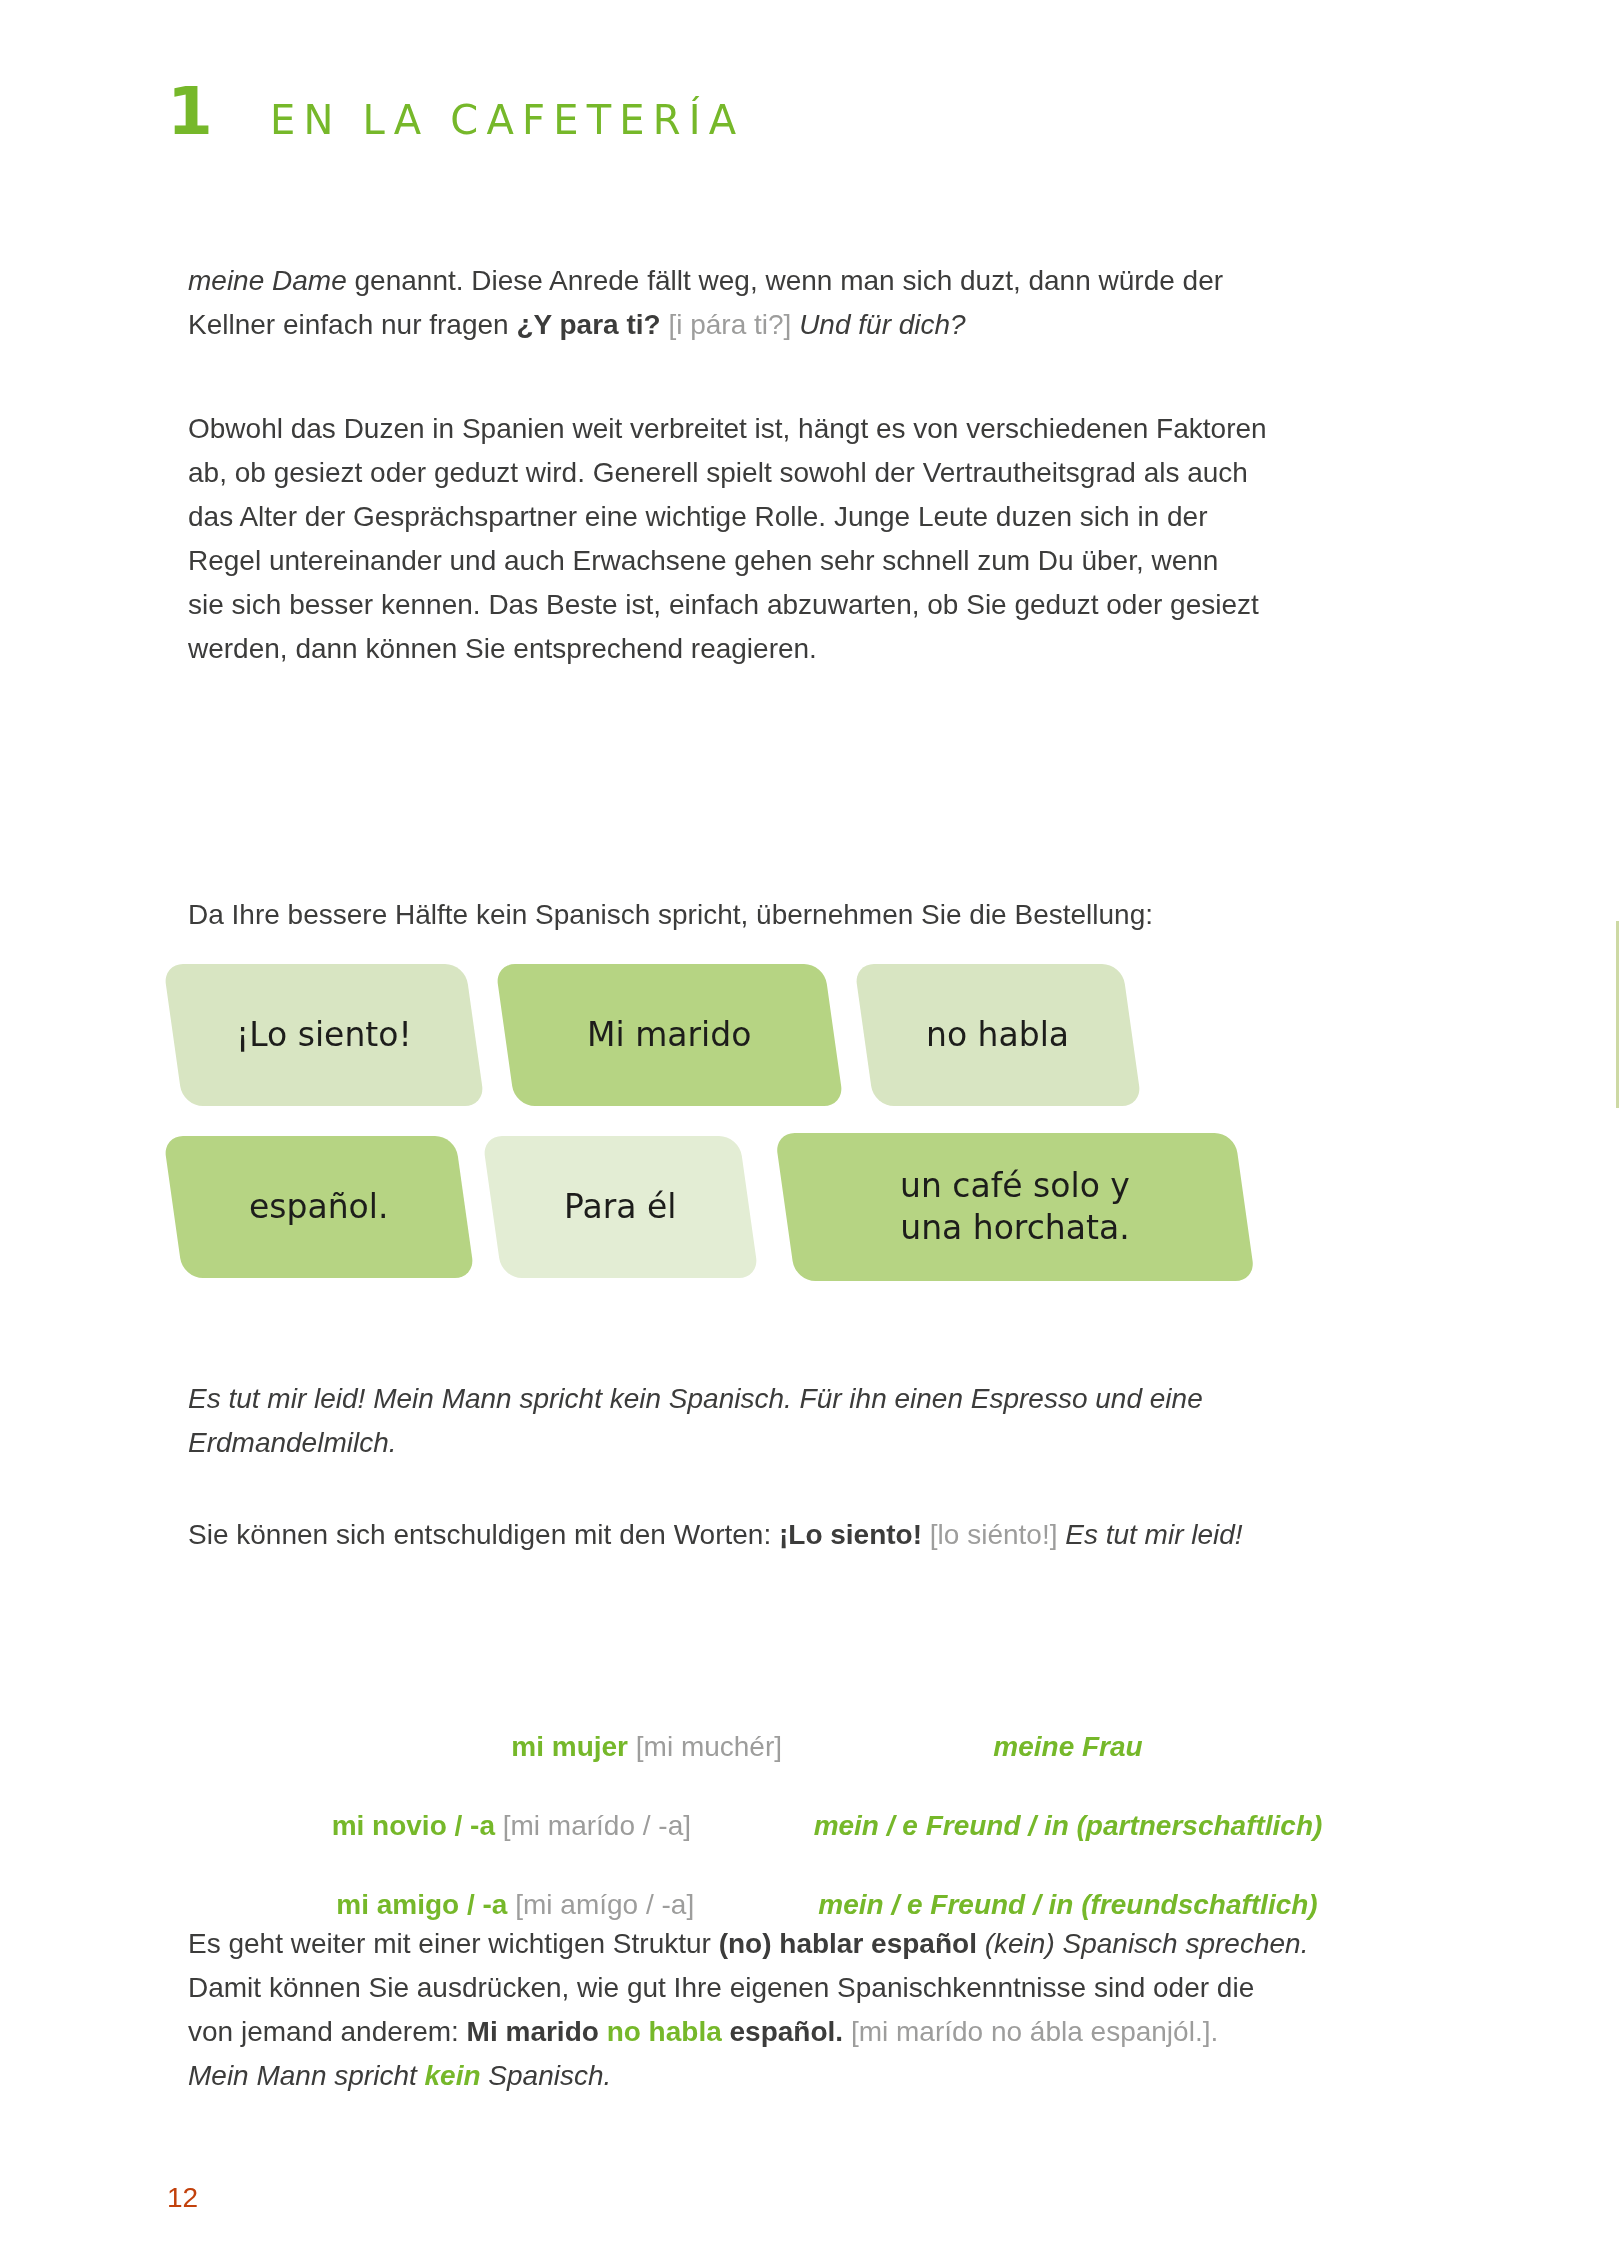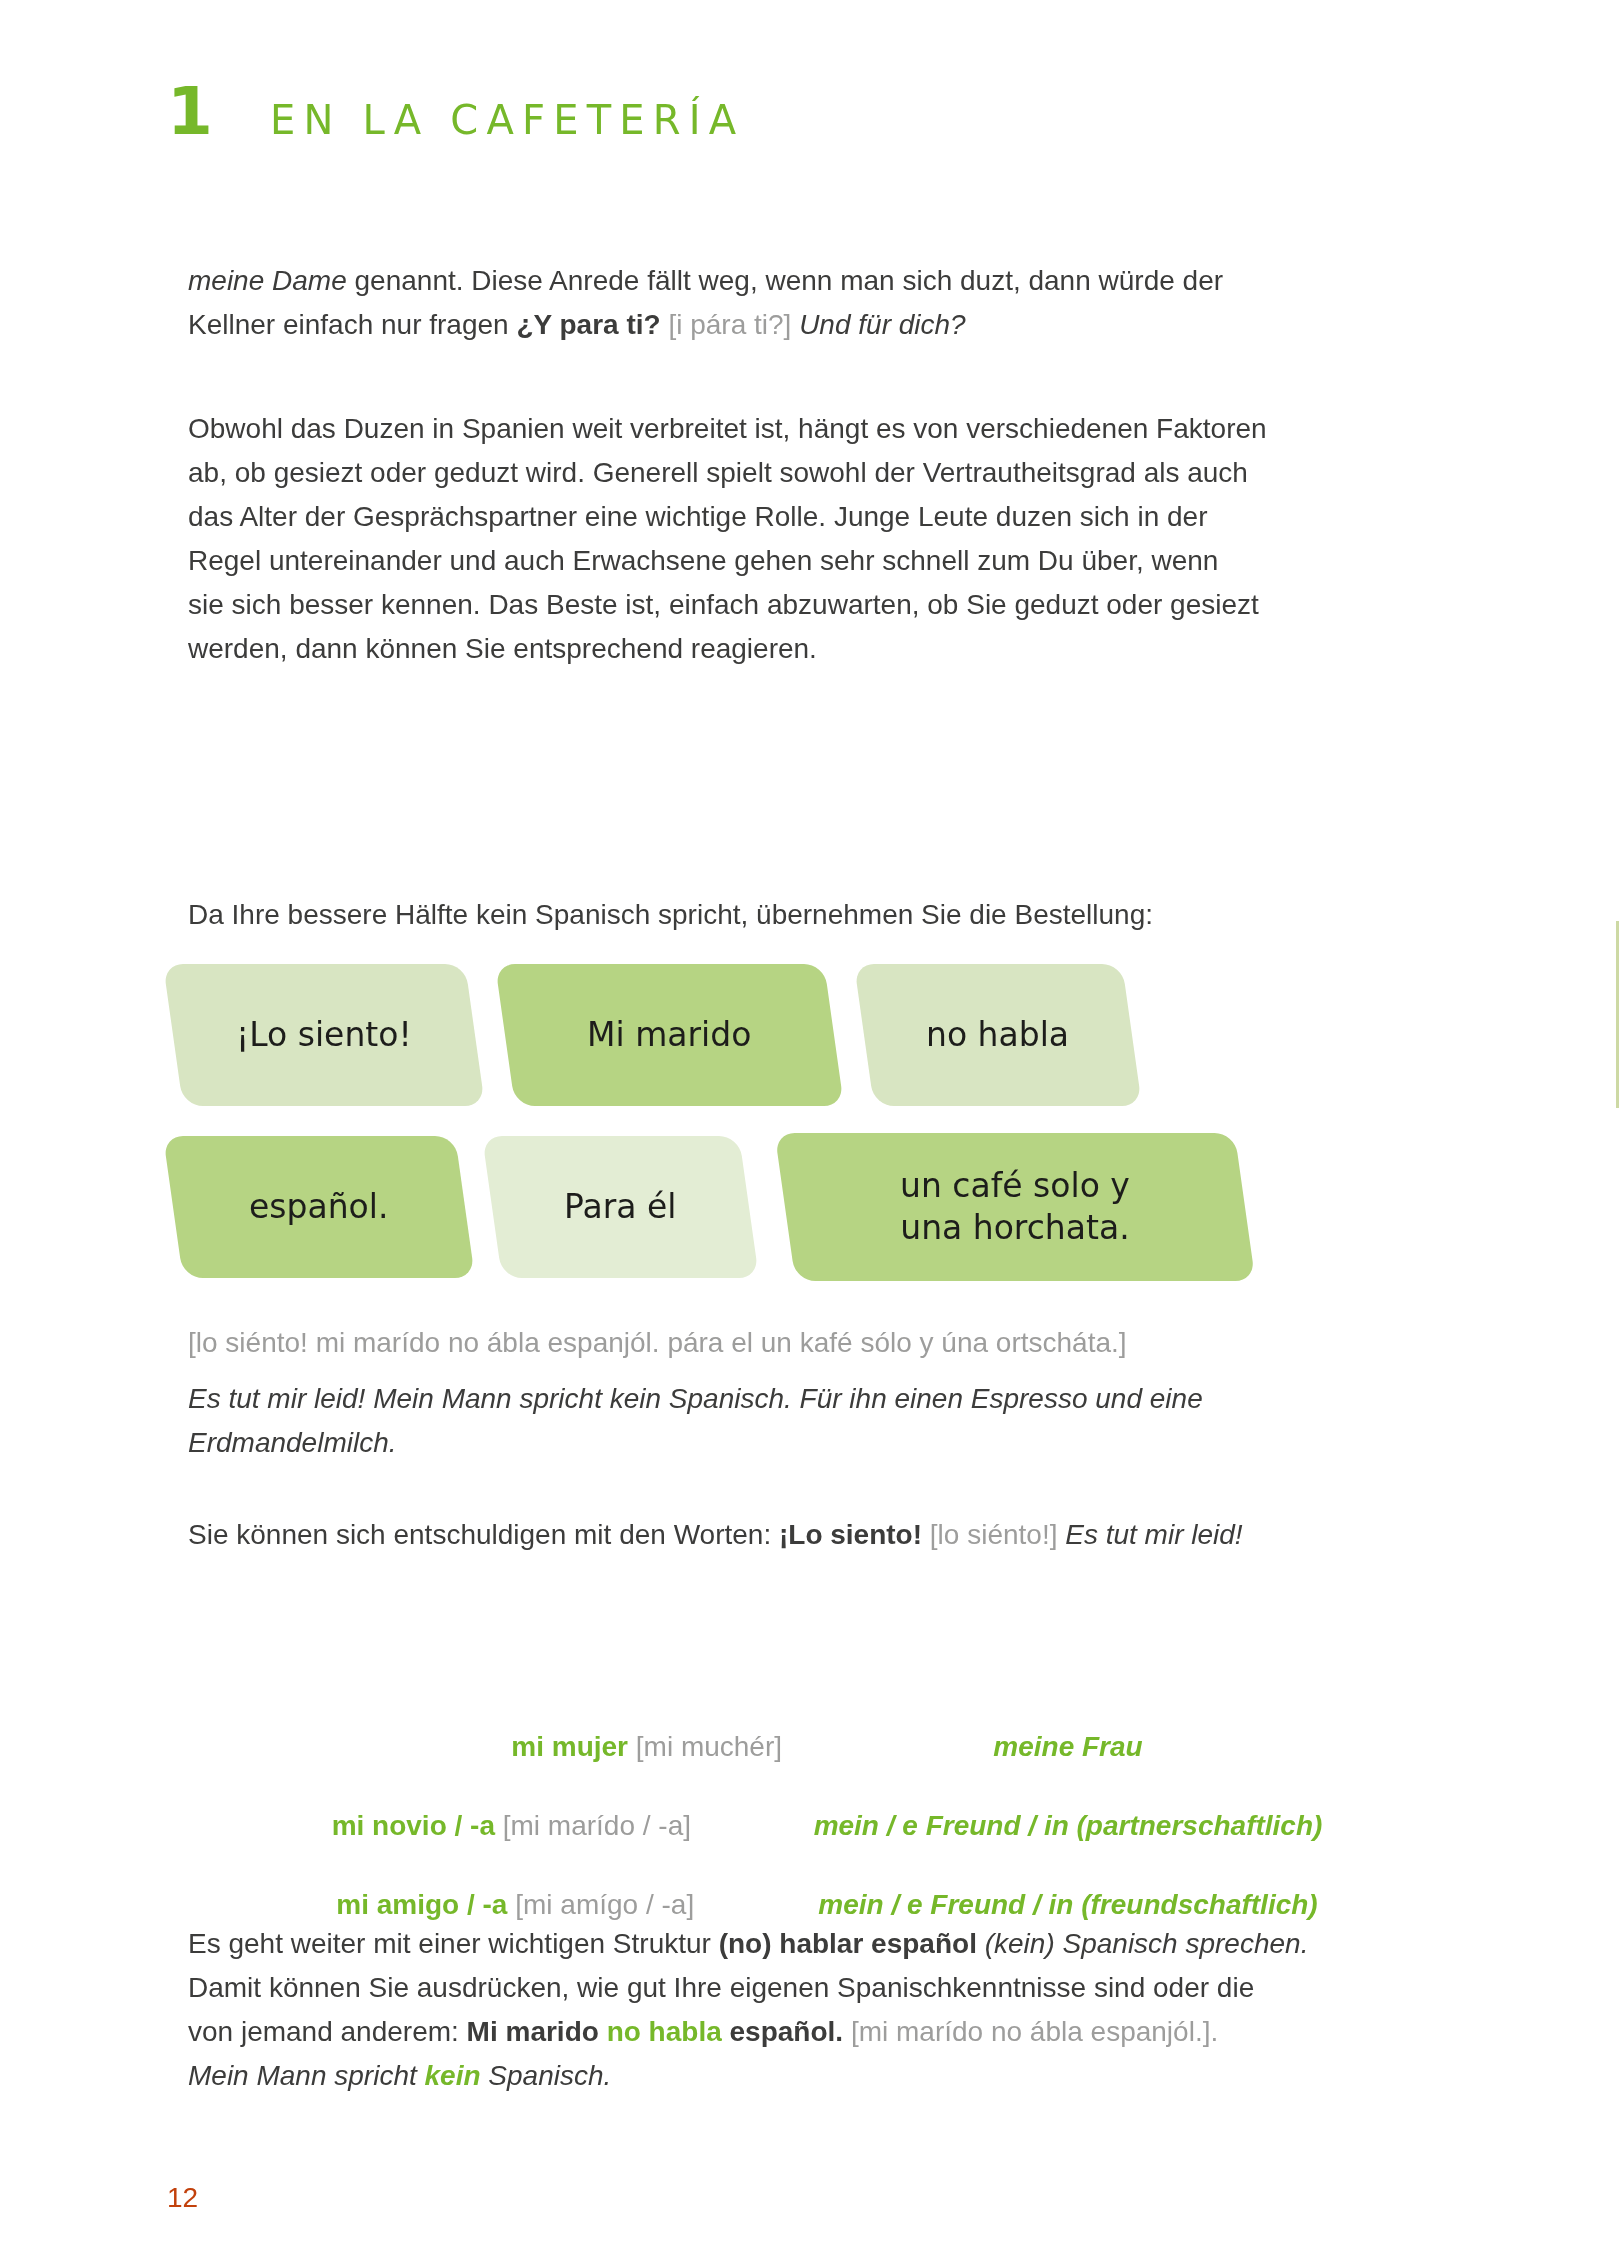--- a/index.html
+++ b/index.html
@@ -106,21 +106,20 @@
     <div class="bubble-text">español.</div>
   </div>
   <div class="bubble b5 tone-lightest">
     <div class="bubble-text">Para él</div>
   </div>
   <div class="bubble b6 tone-medium">
     <div class="bubble-text">un café solo y
 una horchata.</div>
   </div>
 
-  <p class="blk body-text phonetic" style="top:1316px;">[lo siénto! mi marído no ábla espanjól. pára el un kafé sólo y úna ortscháta.]</p>
 
   <p class="blk body-text" style="top:1508px;"><span>Sie können sich entschuldigen mit den Worten: </span><span class="bd">¡Lo siento!</span><span> </span><span class="gray">[lo siénto!]</span><span> </span><span class="it">Es tut mir leid!</span></p>
 
   <p class="blk body-text" style="top:1372px;"><span class="it">Es tut mir leid! Mein Mann spricht kein Spanisch. Für ihn einen Espresso und eine
 Erdmandelmilch.</span></p>
 
 
   <div class="vocab">
     <div class="vocab-row">
       <div class="vocab-left"><span class="vocab-term">mi mujer</span> <span class="vocab-phon">[mi muchér]</span></div>

